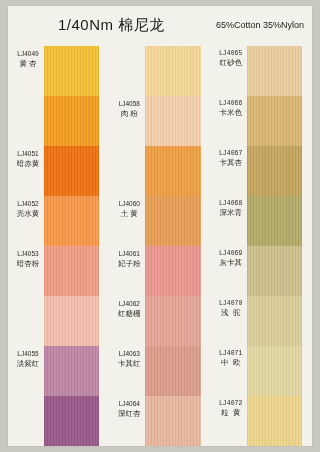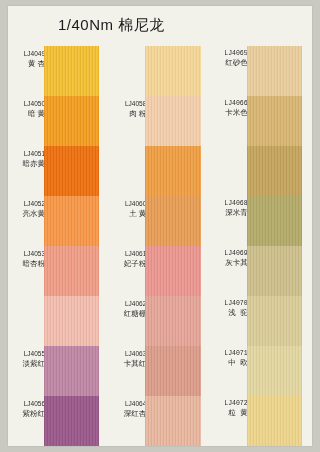--- a/index.html
+++ b/index.html
@@ -42,56 +42,53 @@
     left:36px;right:10px;
     height:50px;
   }
   .swatch{
     position:absolute;left:0;top:0;right:0;bottom:0;
     background-size:3px 100%;
   }
   .labels{
     position:absolute;left:3px;
     width:34px;
-    text-align:right;
+    text-align:center;
     line-height:1.25;
   }
   .code{
     font-size:6.5px;color:#2a2a2a;white-space:nowrap;
     display:block;
   }
   .name{
     font-size:7.5px;color:#2a2a2a;white-space:nowrap;
     display:block;margin-top:1px;
   }
 </style>
 </head>
 <body>
 
 <div class="card">
 
   <div class="header">
     <div class="title">1/40Nm  棉尼龙</div>
+    <div class="spec">65%Cotton  35%Nylon</div>
   </div>
 
   <div class="cols">
 
     <div class="col c0">
       <div class="labels" style="top:4px">
         <span class="code">LJ4049</span>
         <span class="name">黄 杏</span>
       </div>
       <div class="swatchwrap" style="top:0px">
         <div class="swatch" style="background-image:linear-gradient(90deg,#e3ad23 0%,#f5c33a 45%,#f9d05c 70%,#e3ad23 100%);"></div>
       </div>
 
-      <div class="labels" style="top:54px">
-        <span class="code">LJ4050</span>
-        <span class="name">暗 黄</span>
-      </div>
       <div class="swatchwrap" style="top:50px">
         <div class="swatch" style="background-image:linear-gradient(90deg,#e08c12 0%,#f5a125 45%,#fab24a 70%,#e08c12 100%);"></div>
       </div>
 
       <div class="labels" style="top:104px">
         <span class="code">LJ4051</span>
         <span class="name">暗赤黄</span>
       </div>
       <div class="swatchwrap" style="top:100px">
         <div class="swatch" style="background-image:linear-gradient(90deg,#db6209 0%,#ef7415 45%,#f78c30 70%,#db6209 100%);"></div>
@@ -118,24 +115,20 @@
       </div>
 
       <div class="labels" style="top:304px">
         <span class="code">LJ4055</span>
         <span class="name">淡紫红</span>
       </div>
       <div class="swatchwrap" style="top:300px">
         <div class="swatch" style="background-image:linear-gradient(90deg,#ad7795 0%,#c08ba8 45%,#cc9cb6 70%,#ad7795 100%);"></div>
       </div>
 
-      <div class="labels" style="top:354px">
-        <span class="code">LJ4056</span>
-        <span class="name">紫粉红</span>
-      </div>
       <div class="swatchwrap" style="top:350px">
         <div class="swatch" style="background-image:linear-gradient(90deg,#8b4e7c 0%,#9e5f8e 45%,#ac6d9c 70%,#8b4e7c 100%);"></div>
       </div>
     </div>
 
     <div class="col c1">
       <div class="swatchwrap" style="top:0px">
         <div class="swatch" style="background-image:linear-gradient(90deg,#e8c683 0%,#f4d79a 45%,#f8e2b0 70%,#e8c683 100%);"></div>
       </div>
 
@@ -202,20 +195,24 @@
       </div>
 
       <div class="labels" style="top:54px">
         <span class="code">LJ4066</span>
         <span class="name">卡米色</span>
       </div>
       <div class="swatchwrap" style="top:50px">
         <div class="swatch" style="background-image:linear-gradient(90deg,#c9a560 0%,#d9b877 45%,#e3c88f 70%,#c9a560 100%);"></div>
       </div>
 
+      <div class="labels" style="top:104px">
+        <span class="code">LJ4067</span>
+        <span class="name">卡其杏</span>
+      </div>
       <div class="swatchwrap" style="top:100px">
         <div class="swatch" style="background-image:linear-gradient(90deg,#b6954c 0%,#c5a762 45%,#d2b87c 70%,#b6954c 100%);"></div>
       </div>
 
       <div class="labels" style="top:154px">
         <span class="code">LJ4068</span>
         <span class="name">深米青</span>
       </div>
       <div class="swatchwrap" style="top:150px">
         <div class="swatch" style="background-image:linear-gradient(90deg,#a59c57 0%,#b5ad6d 45%,#c3bc86 70%,#a59c57 100%);"></div>

